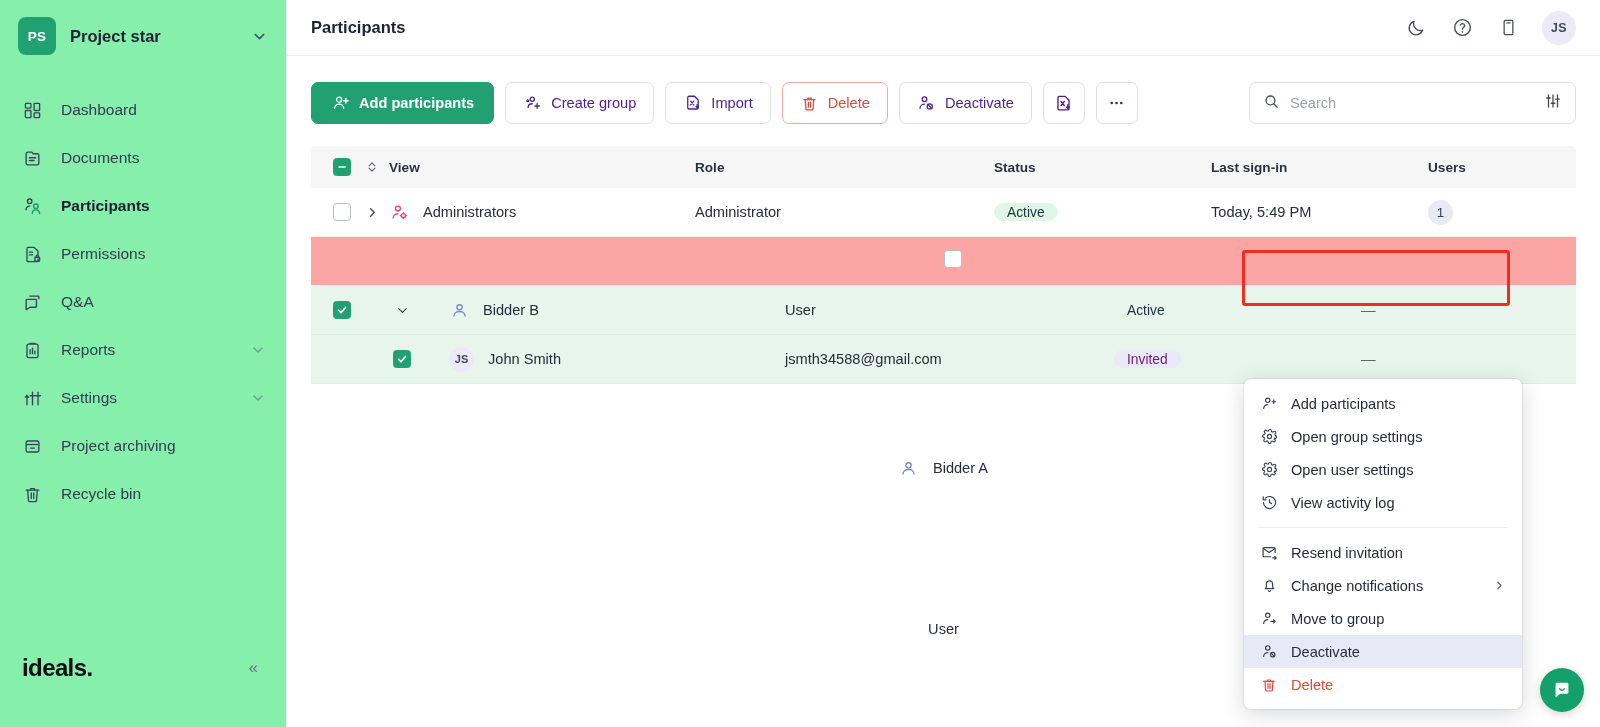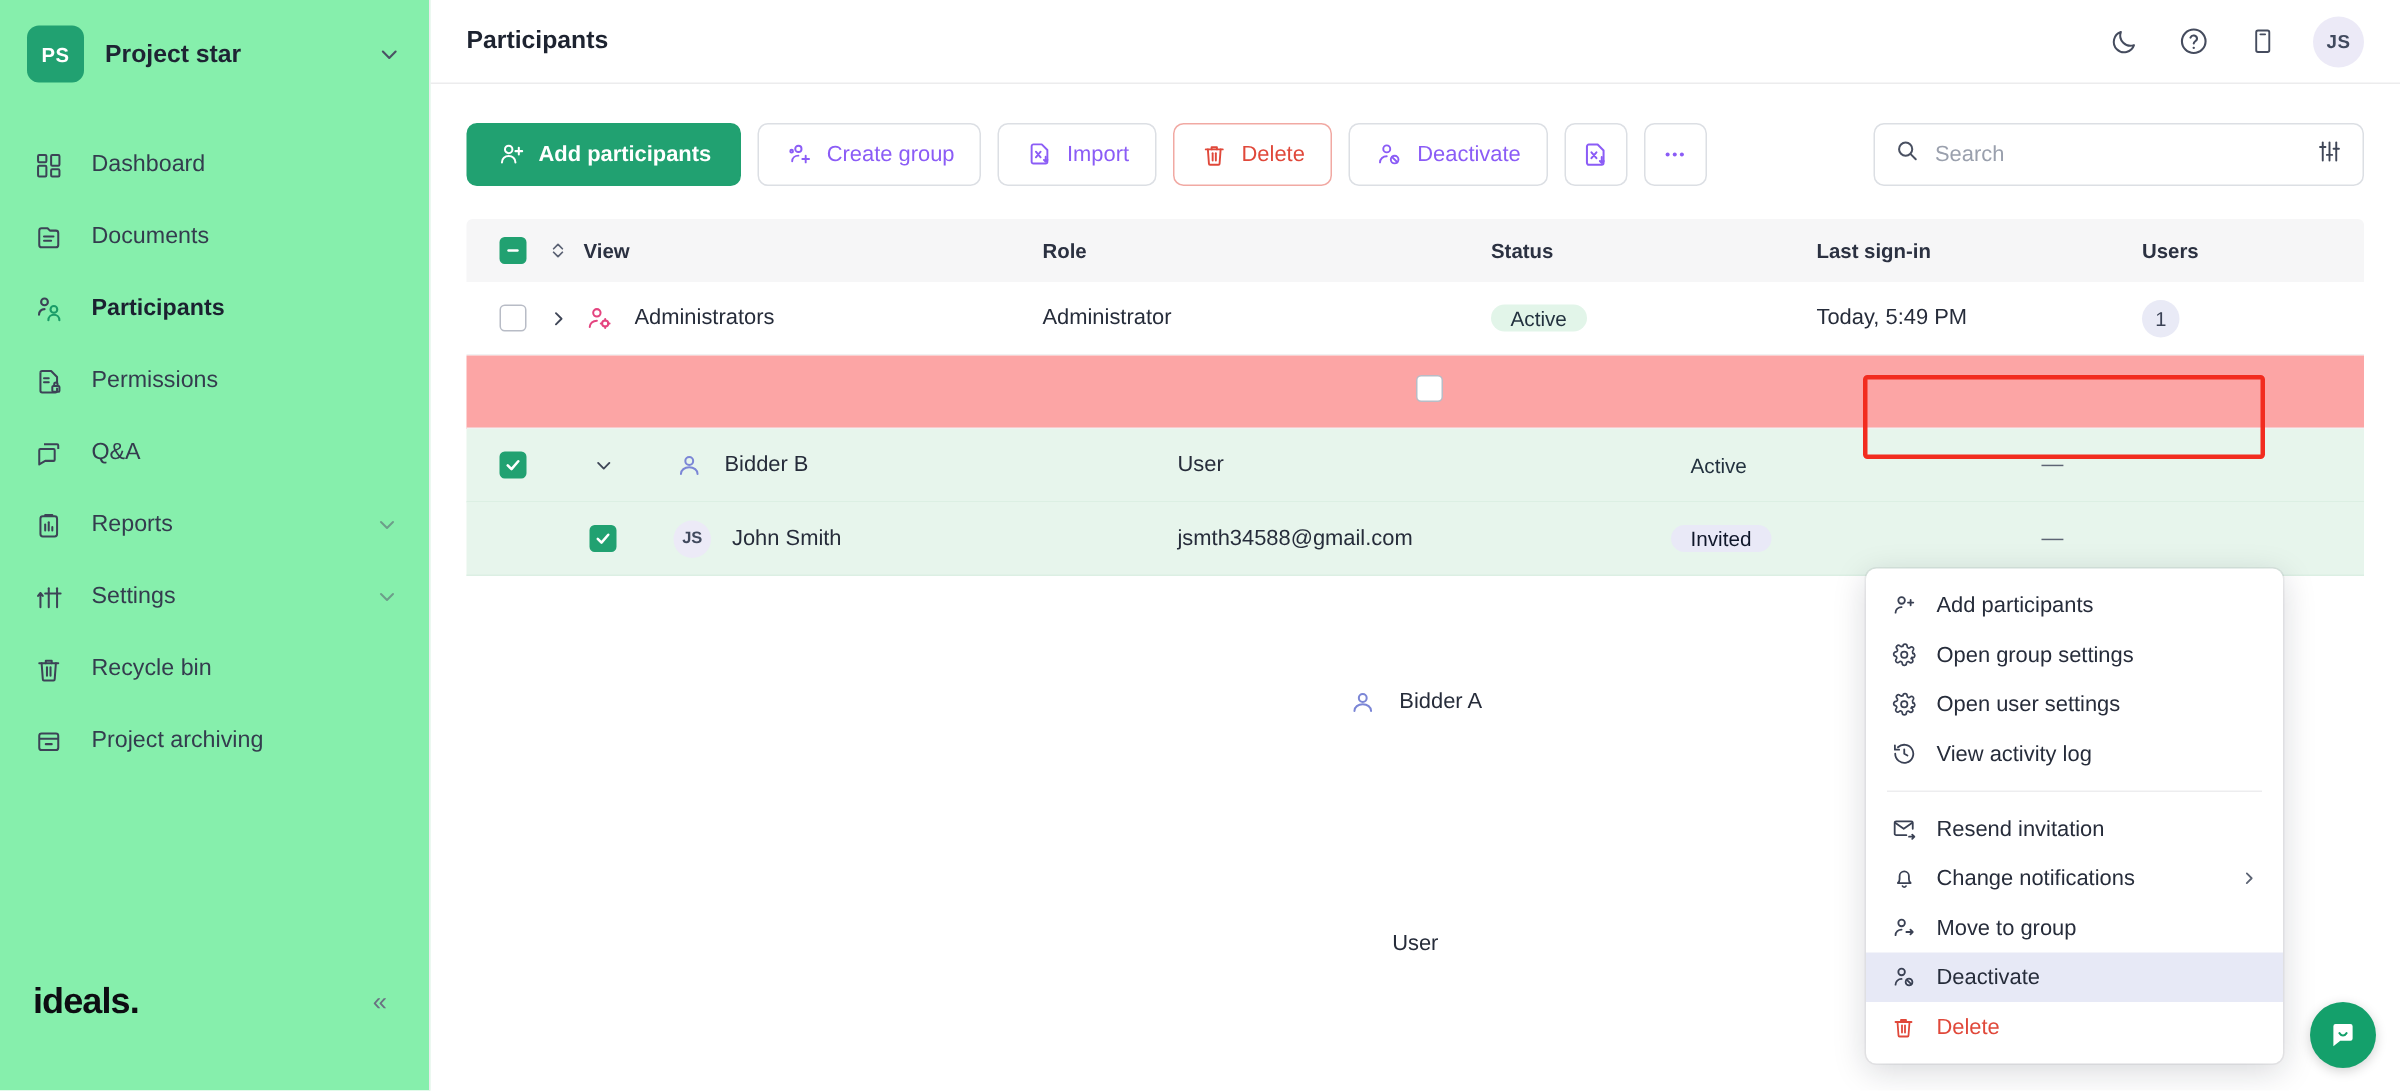--- a/index.html
+++ b/index.html
@@ -76,21 +76,21 @@
     display: flex; align-items: center; justify-content: center;
     font-size: 12.5px; font-weight: 600; cursor: pointer; letter-spacing:.3px;
   }
 
   .content { flex: 1 1 auto; padding: 26px 24px 0 24px; min-width: 0; }
 
   
   .toolbar { display: flex; align-items: center; gap: 11px; height: 42px; }
   .btn {
     height: 42px; border-radius: 7px; border: 1px solid #dcdfe4;
-    background: #fff; color: #8b5cf6;
+    background: #fff; color: #4c1d95;
     display: inline-flex; align-items: center; gap: 9px;
     padding: 0 17px; font-size: 14.6px; cursor: pointer;
     white-space: nowrap; font-family: inherit;
   }
   .btn .bi { display:flex; align-items:center; justify-content:center; width:19px; height:19px; }
   .btn-primary { background: #21a171; border-color: #21a171; color: #fff; font-weight: 600; padding: 0 19px; }
   .btn-danger { border-color: #f1a9a3; color: #e0483a; }
   .btn-icon { padding: 0; width: 42px; justify-content: center; gap: 0; }
   .toolbar-spacer { flex: 1 1 auto; }
   .search-wrap {
@@ -133,21 +133,21 @@
   .cbox.on { background: #21a171; border-color: #21a171; }
   .cbox.indet { background: #21a171; border-color: #21a171; }
   .sort-ico { display: flex; align-items: center; justify-content: center; color: #5b6274; cursor: pointer; }
 
   .pill {
     display: inline-flex; align-items: center; justify-content: center;
     height: 18px; padding: 0 13px; border-radius: 13px; font-size: 13.8px;
   }
   .pill-active { background: #e2f5e9; color: #23323f; }
   .pill-plain  { background: transparent; color: #23323f; }
-  .pill-invited{ background: #e9e9f7; color: #0f172a; }
+  .pill-invited{ background: #e9e9f7; color: #701a75; }
   .count-pill {
     display: inline-flex; align-items: center; justify-content: center;
     min-width: 25px; height: 25px; padding: 0 8px; border-radius: 13px;
     background: #e9eaf6; color: #3a4154; font-size: 13.4px;
   }
   .count-pill.bare { background: #e4eee9; }
   .dash { color: #5d6474; }
 
   .row-avatar {
     width: 25px; height: 25px; border-radius: 50%; background: #eceaf7;
@@ -296,40 +296,40 @@
         <span class="nav-lbl">Settings</span>
         <span class="nav-chev">
           <svg width="16" height="16" viewBox="0 0 24 24" fill="none" stroke="currentColor" stroke-width="2" stroke-linecap="round" stroke-linejoin="round">
               <polyline points="6 9 12 15 18 9"></polyline>
             </svg>
         </span>
       </div>
 
       <div class="nav-item">
         <span class="nav-ico">
+          <svg width="19" height="19" viewBox="0 0 24 24" fill="none" stroke="currentColor" stroke-width="1.7" stroke-linejoin="round">
+              <rect x="4" y="5" width="16" height="14" rx="2"></rect>
+              <line x1="4" y1="9.5" x2="20" y2="9.5"></line>
+              <line x1="9.5" y1="14" x2="14.5" y2="14" stroke-linecap="round"></line>
+            </svg>
+        </span>
+        <span class="nav-lbl">Project archiving</span>
+      </div>
+
+      <div class="nav-item">
+        <span class="nav-ico">
           <svg width="19" height="19" viewBox="0 0 24 24" fill="none" stroke="currentColor" stroke-width="1.7" stroke-linecap="round" stroke-linejoin="round">
               <path d="M4 6.5h16"></path>
               <path d="M9.5 6.5V4.5h5v2"></path>
               <path d="M6 6.5 7 20a1 1 0 0 0 1 1h8a1 1 0 0 0 1-1l1-13.5"></path>
               <line x1="10.5" y1="10" x2="10.5" y2="17"></line>
               <line x1="13.5" y1="10" x2="13.5" y2="17"></line>
             </svg>
         </span>
         <span class="nav-lbl">Recycle bin</span>
-      </div>
-
-      <div class="nav-item">
-        <span class="nav-ico">
-          <svg width="19" height="19" viewBox="0 0 24 24" fill="none" stroke="currentColor" stroke-width="1.7" stroke-linejoin="round">
-              <rect x="4" y="5" width="16" height="14" rx="2"></rect>
-              <line x1="4" y1="9.5" x2="20" y2="9.5"></line>
-              <line x1="9.5" y1="14" x2="14.5" y2="14" stroke-linecap="round"></line>
-            </svg>
-        </span>
-        <span class="nav-lbl">Project archiving</span>
       </div>
 
     </nav>
 
     <div class="sidebar-foot">
       <div class="brand">ideals.</div>
       <div class="collapse-btn">«</div>
     </div>
   </aside>
 

